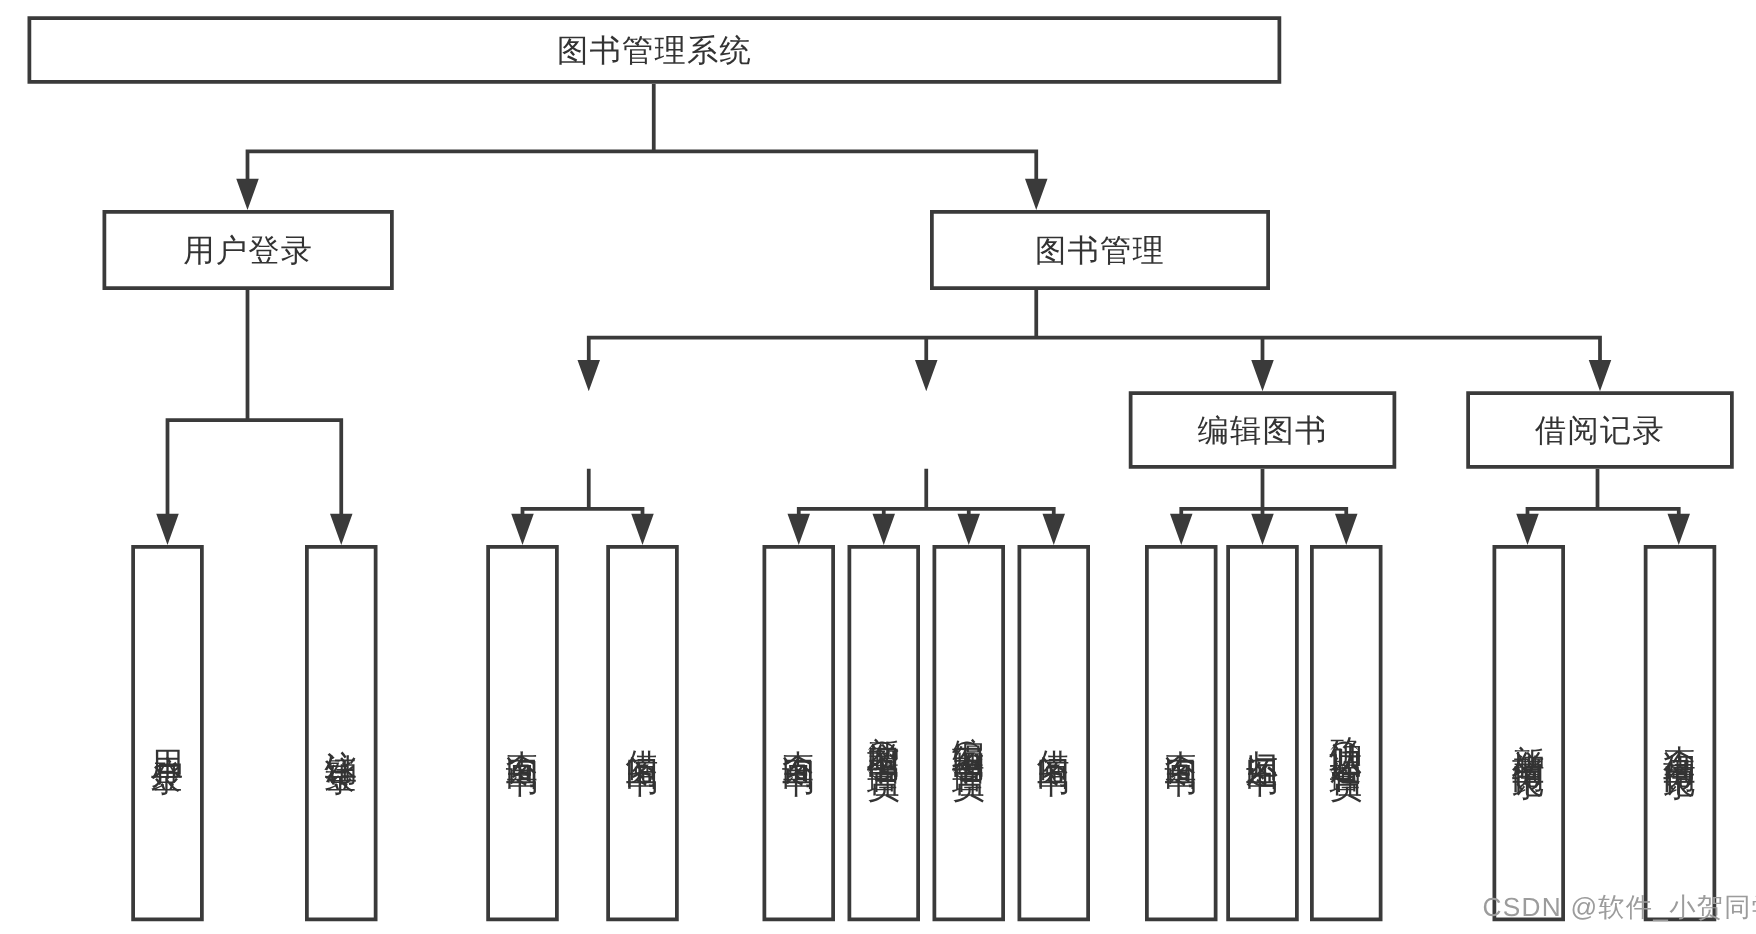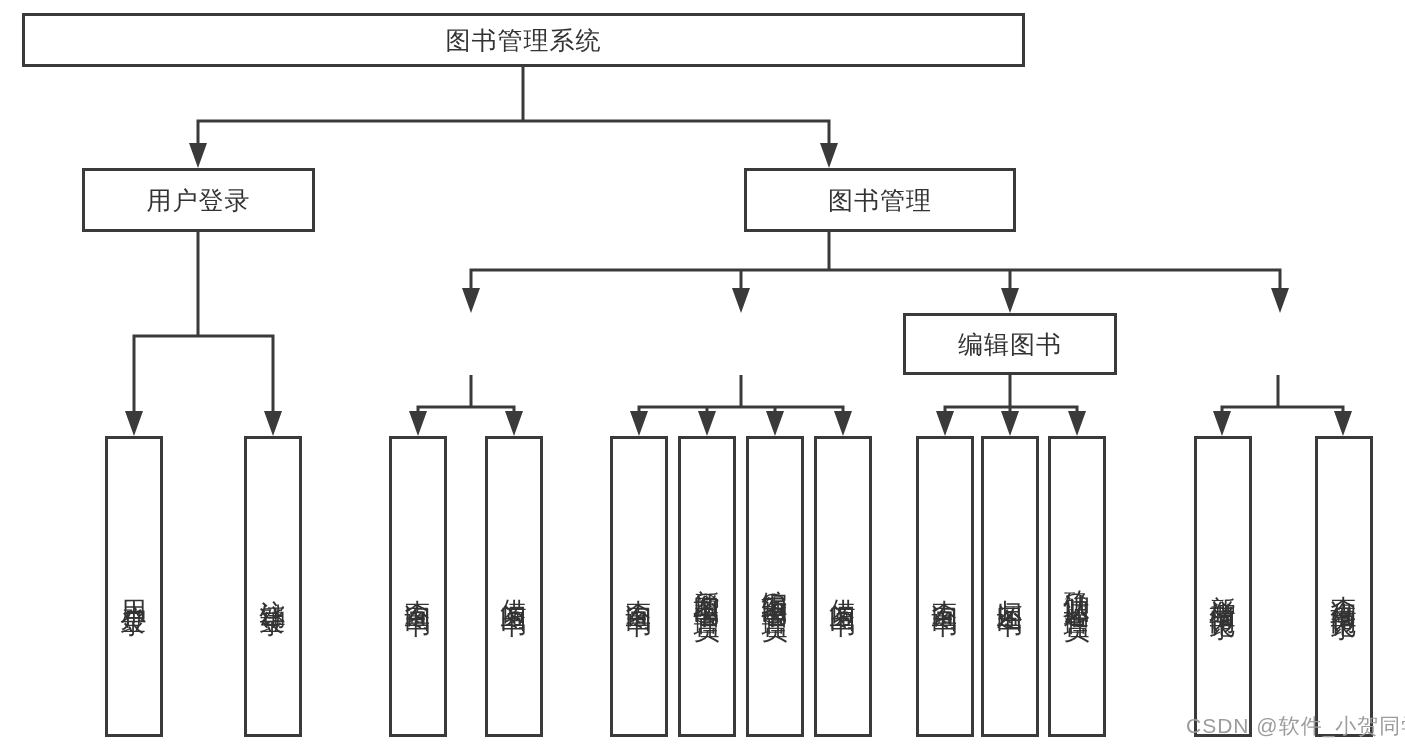--- a/index.html
+++ b/index.html
@@ -89,20 +89,23 @@
   <div class="node h" style="left:82px;top:168px;width:233px;height:64px">
     <span class="lbl">用户登录</span>
   </div>
   <div class="node h" style="left:744px;top:168px;width:272px;height:64px">
     <span class="lbl">图书管理</span>
   </div>
 
   <div class="node h" style="left:903px;top:313px;width:214px;height:62px">
     <span class="lbl">编辑图书</span>
   </div>
+  <div class="node h" style="left:1173px;top:313px;width:214px;height:62px">
+    <span class="lbl">借阅记录</span>
+  </div>
 
   <div class="node v" style="left:105px;top:436px;width:58px;height:301px">
     <span class="lbl">用户登录</span>
   </div>
   <div class="node v" style="left:244px;top:436px;width:58px;height:301px">
     <span class="lbl">注销登录</span>
   </div>
   <div class="node v" style="left:389px;top:436px;width:58px;height:301px">
     <span class="lbl">查询图书</span>
   </div>

